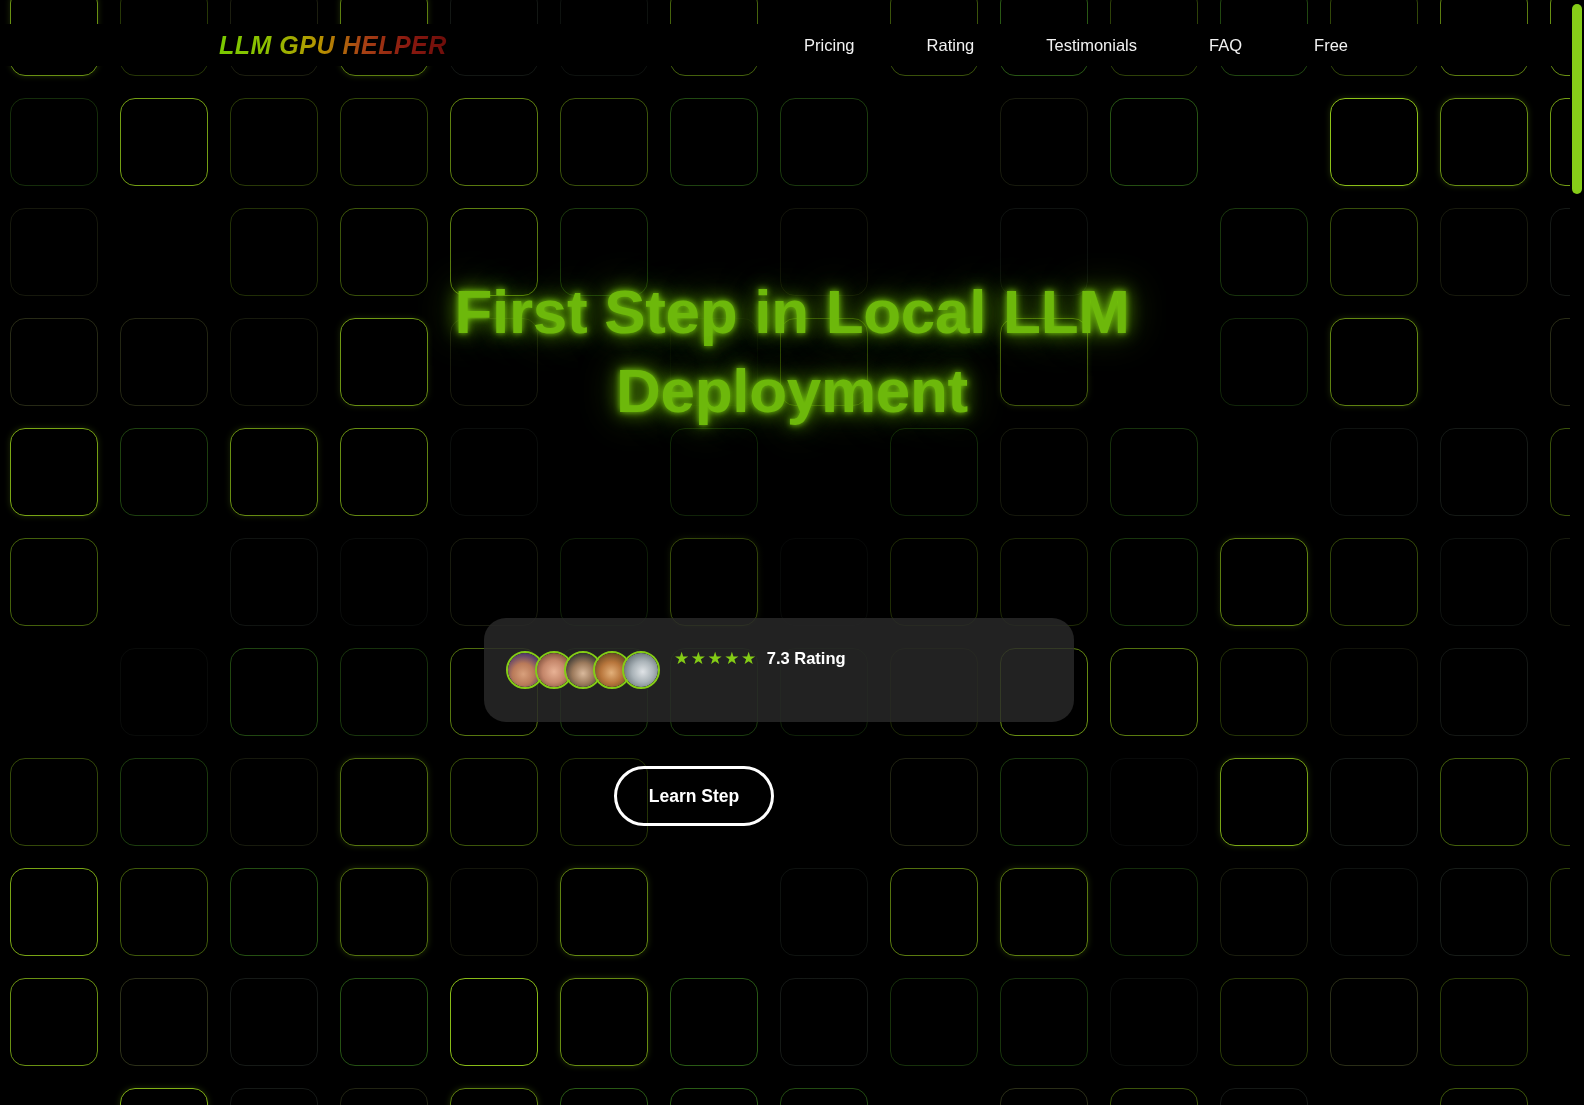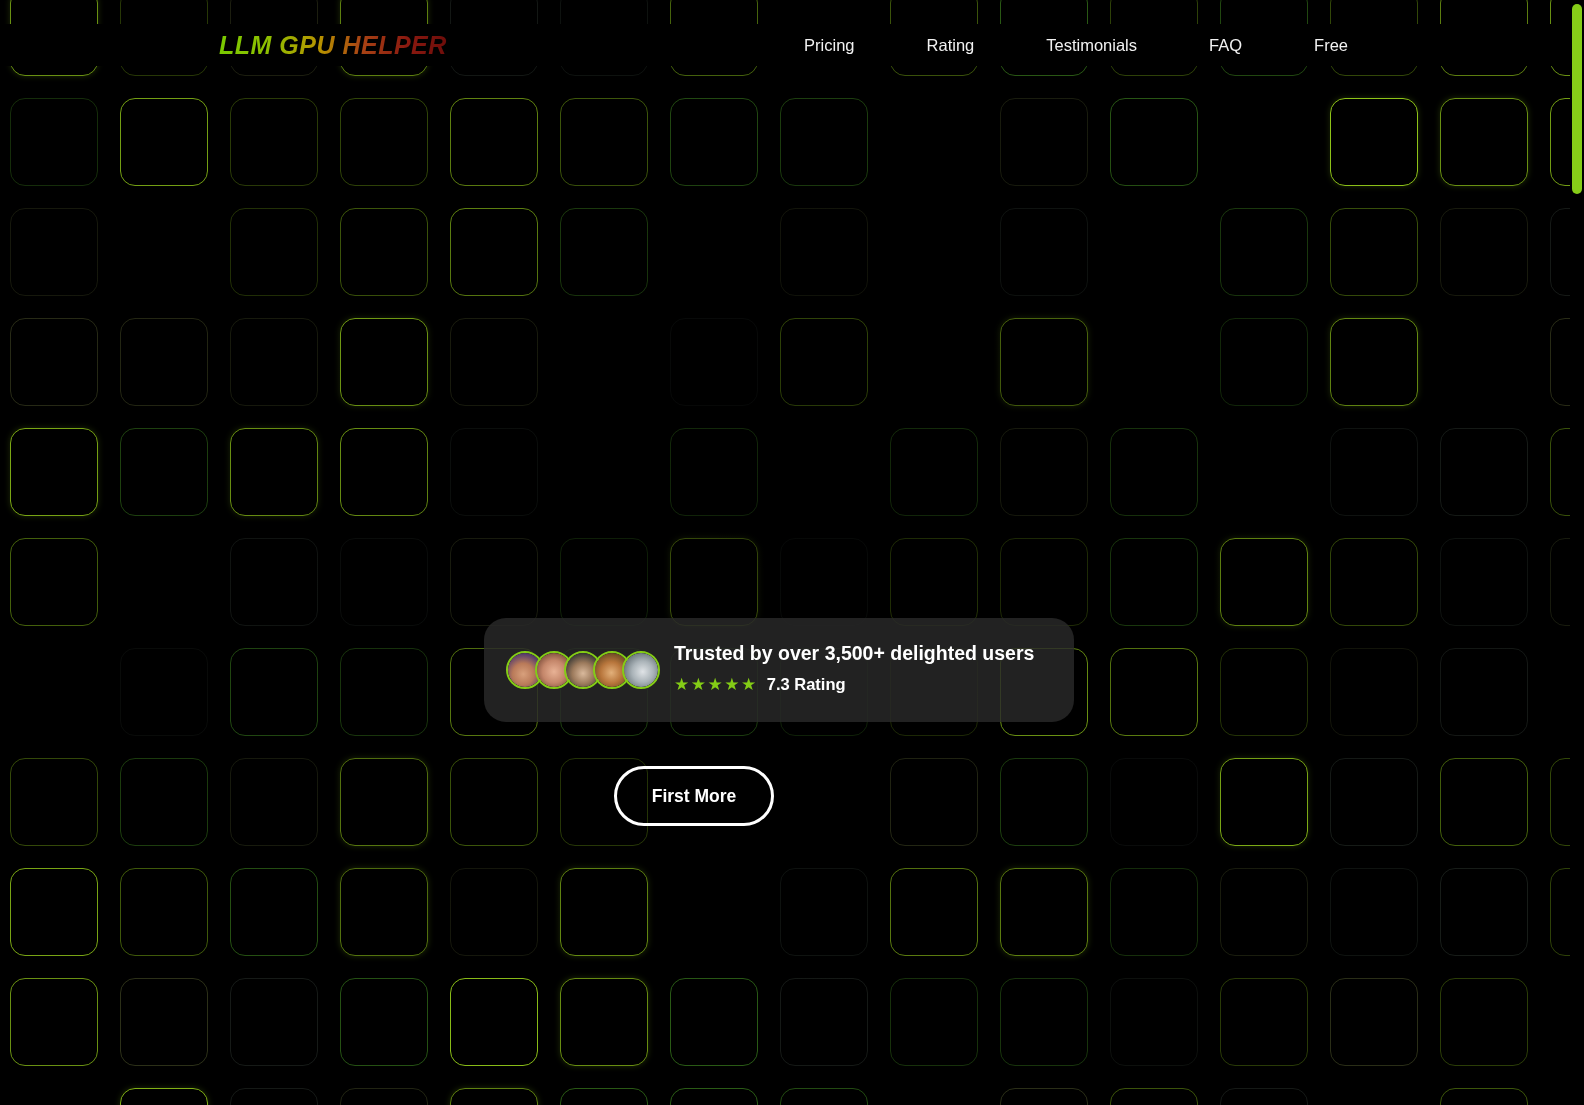--- a/index.html
+++ b/index.html
@@ -418,20 +418,24 @@
     <a class="nav-link" href="#">Pricing</a>
     <a class="nav-link" href="#">Rating</a>
     <a class="nav-link" href="#">Testimonials</a>
     <a class="nav-link" href="#">FAQ</a>
     <a class="nav-link" href="#">Free</a>
   </nav>
 </header>
 
 <main id="hero">
 
+  <h1 id="hero-title">
+    <span>First Step in Local LLM</span>
+    <span class="line2">Deployment</span>
+  </h1>
 
 
   <div id="trust-badge">
     <div id="avatar-stack">
       <div class="avatar a1">
           <span class="face"></span>
         </div>
       <div class="avatar a2">
           <span class="face"></span>
         </div>
@@ -439,28 +443,27 @@
           <span class="face"></span>
         </div>
       <div class="avatar a4">
           <span class="face"></span>
         </div>
       <div class="avatar a5">
           <span class="face"></span>
         </div>
     </div>
     <div id="trust-text">
-      <div id="trust-headline">Trusted by over 3,500+ delighted users</div>
       <div id="rating-row">
         <span id="stars">★★★★★</span>
         <span id="rating-value">7.3 Rating</span>
       </div>
     </div>
   </div>
 
   <div id="cta-row">
-    <button id="btn-learn-more">First More</button>
+    <button id="btn-learn-more">Learn Step</button>
   </div>
 
 </main>
 
 <div id="scrollbar-track"></div>
 <div id="scrollbar-thumb"></div>
 
 </body></html>

